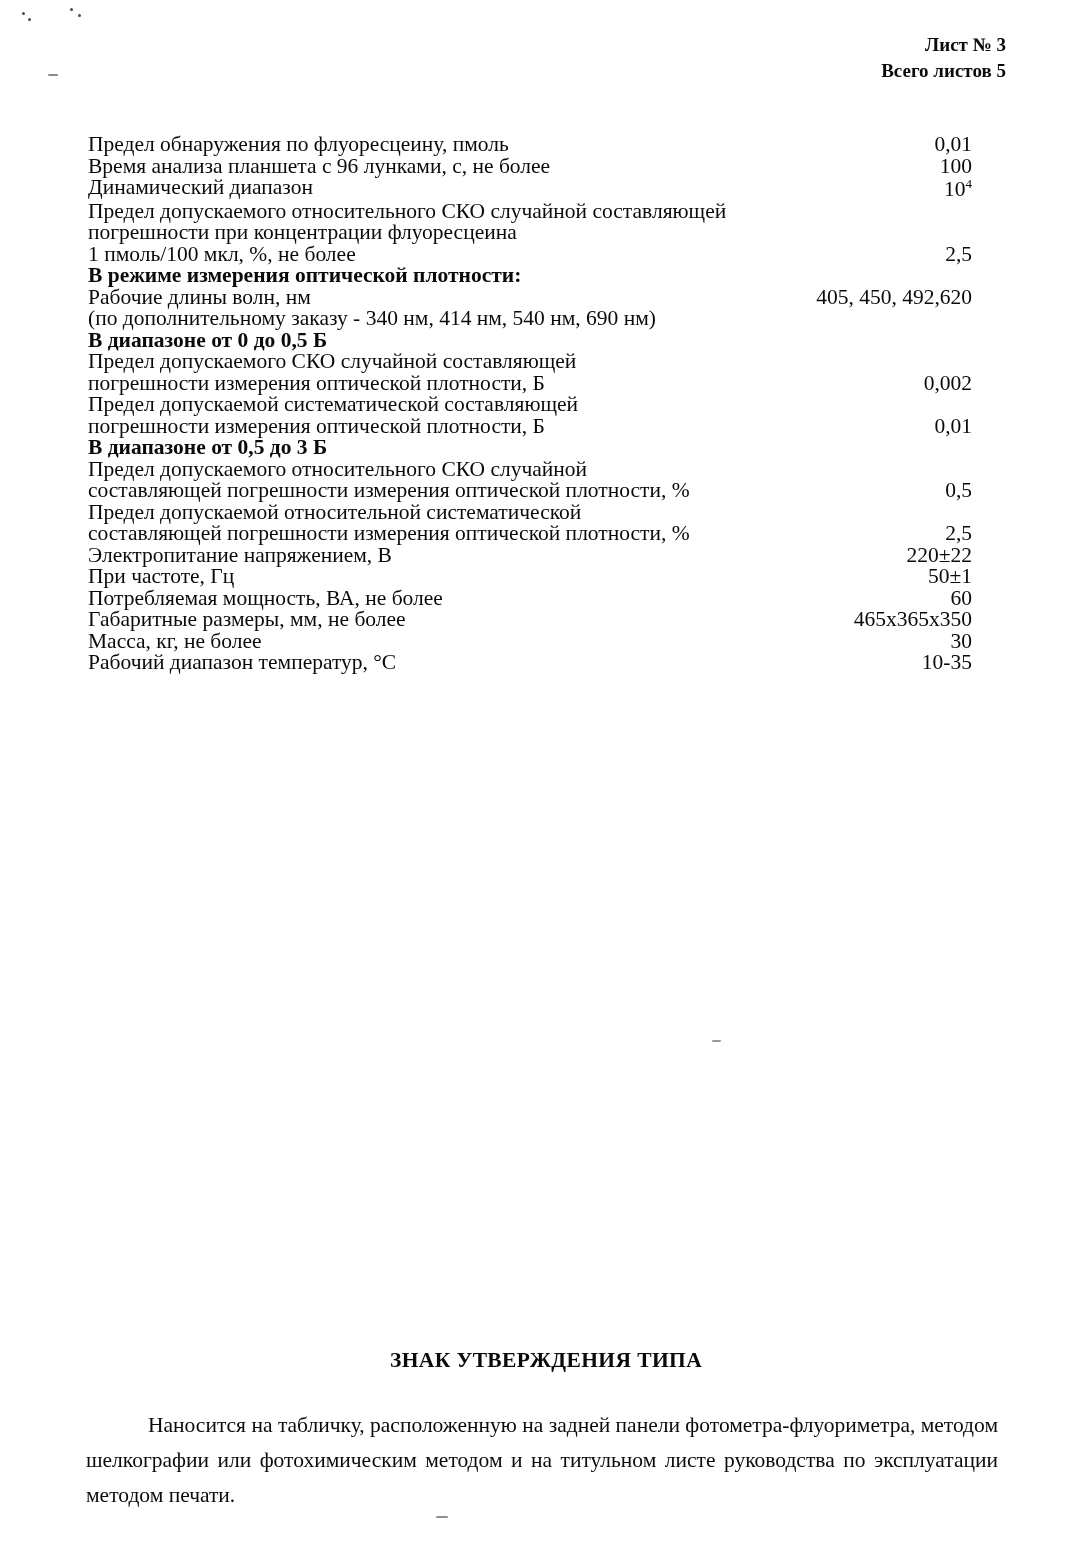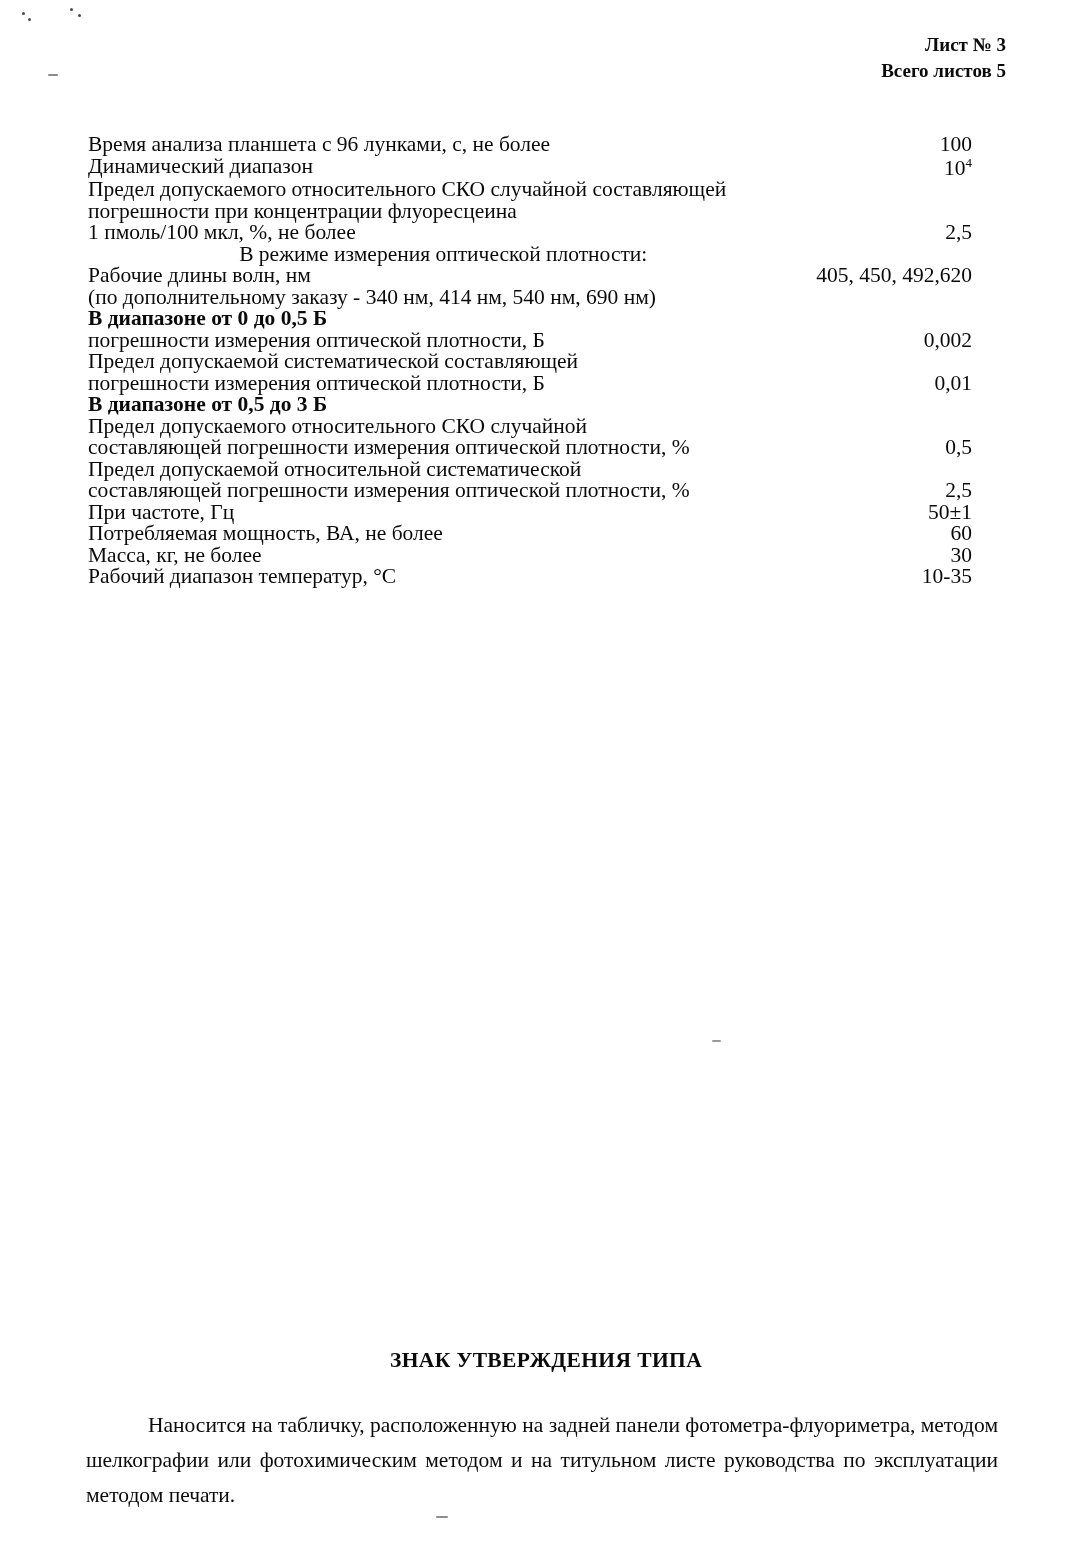--- a/index.html
+++ b/index.html
@@ -61,21 +61,21 @@
     padding-bottom: 18px;
     white-space: nowrap;
   }
   .row-cell-value {
     text-align: right;
     padding-bottom: 18px;
     white-space: nowrap;
     padding-left: 14px;
   }
   .tight { padding-bottom: 13px; }
-  .bold { font-weight: normal; text-align: center; }
+  .bold { font-weight: bold; }
   .bold-italic { font-weight: bold; }
   .small-line { font-size: 20.5px; }
   .sup { font-size: 13px; vertical-align: super; }
 
   .section-title {
     position: absolute;
     left: 0;
     right: 0;
     top: 1348px;
     text-align: center;
@@ -108,20 +108,24 @@
   <div class="speck speck-g"></div>
 
   <div class="header">
     <div>Лист № 3</div>
     <div>Всего листов 5</div>
   </div>
 
   <table class="spec-table">
     <tbody id="spec-body">
         <tr>
+          <td class="row-cell-label">Предел обнаружения  по  флуоресцеину,  пмоль</td>
+          <td class="row-cell-value">0,01</td>
+        </tr>
+        <tr>
           <td class="row-cell-label">Время  анализа  планшета  с  96  лунками,  с, не  более</td>
           <td class="row-cell-value">100</td>
         </tr>
         <tr>
           <td class="row-cell-label">Динамический  диапазон</td>
           <td class="row-cell-value"><span>10</span><span class="sup">4</span></td>
         </tr>
         <tr>
           <td class="row-cell-label">Предел допускаемого относительного  СКО  случайной составляющей</td>
           <td class="row-cell-value"></td>
@@ -144,20 +148,24 @@
         </tr>
         <tr>
           <td class="row-cell-label small-line tight">(по дополнительному заказу - 340 нм, 414 нм, 540 нм,  690 нм)</td>
           <td class="row-cell-value small-line tight"></td>
         </tr>
         <tr>
           <td class="row-cell-label bold-italic">В диапазоне от 0 до 0,5 Б</td>
           <td class="row-cell-value"></td>
         </tr>
         <tr>
+          <td class="row-cell-label">Предел допускаемого СКО случайной составляющей</td>
+          <td class="row-cell-value"></td>
+        </tr>
+        <tr>
           <td class="row-cell-label">погрешности измерения оптической плотности, Б</td>
           <td class="row-cell-value">0,002</td>
         </tr>
         <tr>
           <td class="row-cell-label">Предел допускаемой систематической составляющей</td>
           <td class="row-cell-value"></td>
         </tr>
         <tr>
           <td class="row-cell-label">погрешности измерения оптической плотности, Б</td>
           <td class="row-cell-value">0,01</td>
@@ -176,28 +184,36 @@
         </tr>
         <tr>
           <td class="row-cell-label">Предел допускаемой относительной систематической</td>
           <td class="row-cell-value"></td>
         </tr>
         <tr>
           <td class="row-cell-label">составляющей погрешности измерения оптической плотности, %</td>
           <td class="row-cell-value">2,5</td>
         </tr>
         <tr>
+          <td class="row-cell-label">Электропитание напряжением, В</td>
+          <td class="row-cell-value">220±22</td>
+        </tr>
+        <tr>
           <td class="row-cell-label">При частоте, Гц</td>
           <td class="row-cell-value">50±1</td>
         </tr>
         <tr>
           <td class="row-cell-label">Потребляемая мощность, ВА, не более</td>
           <td class="row-cell-value">60</td>
         </tr>
         <tr>
+          <td class="row-cell-label">Габаритные размеры,   мм, не более</td>
+          <td class="row-cell-value">465х365х350</td>
+        </tr>
+        <tr>
           <td class="row-cell-label">Масса, кг, не более</td>
           <td class="row-cell-value">30</td>
         </tr>
         <tr>
           <td class="row-cell-label">Рабочий диапазон температур, °С</td>
           <td class="row-cell-value">10-35</td>
         </tr>
       </tbody>
   </table>
 

